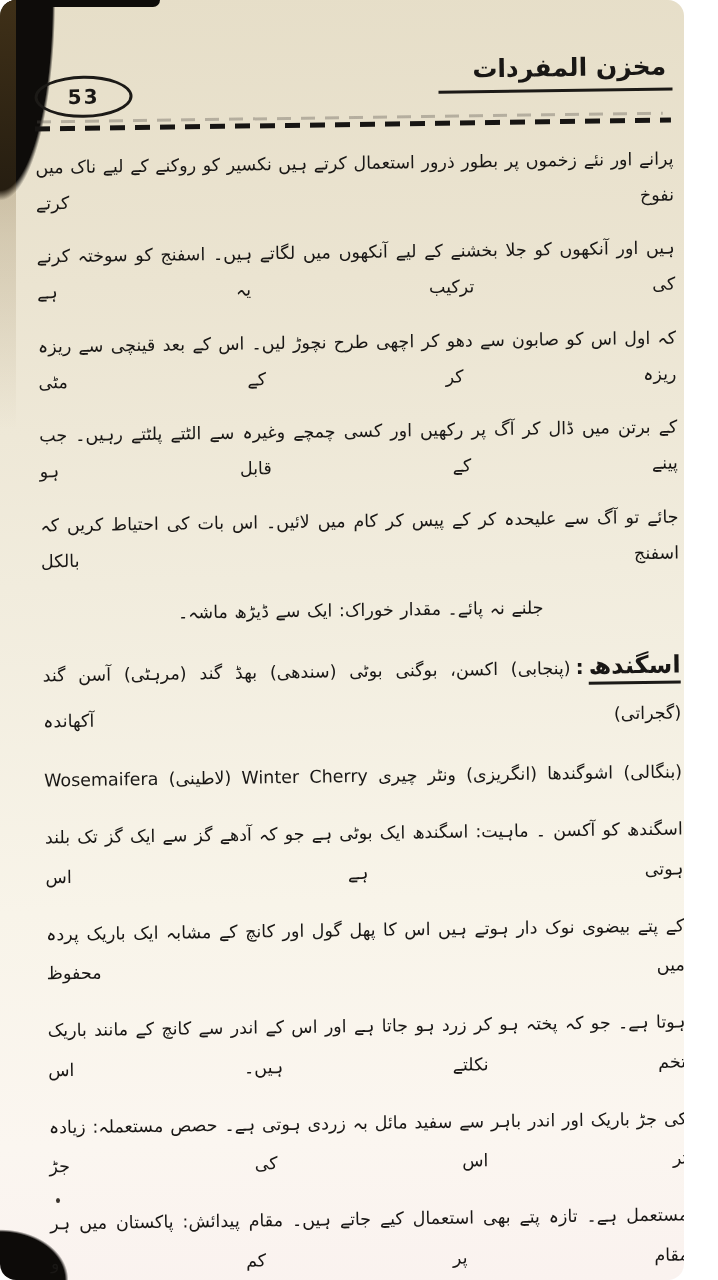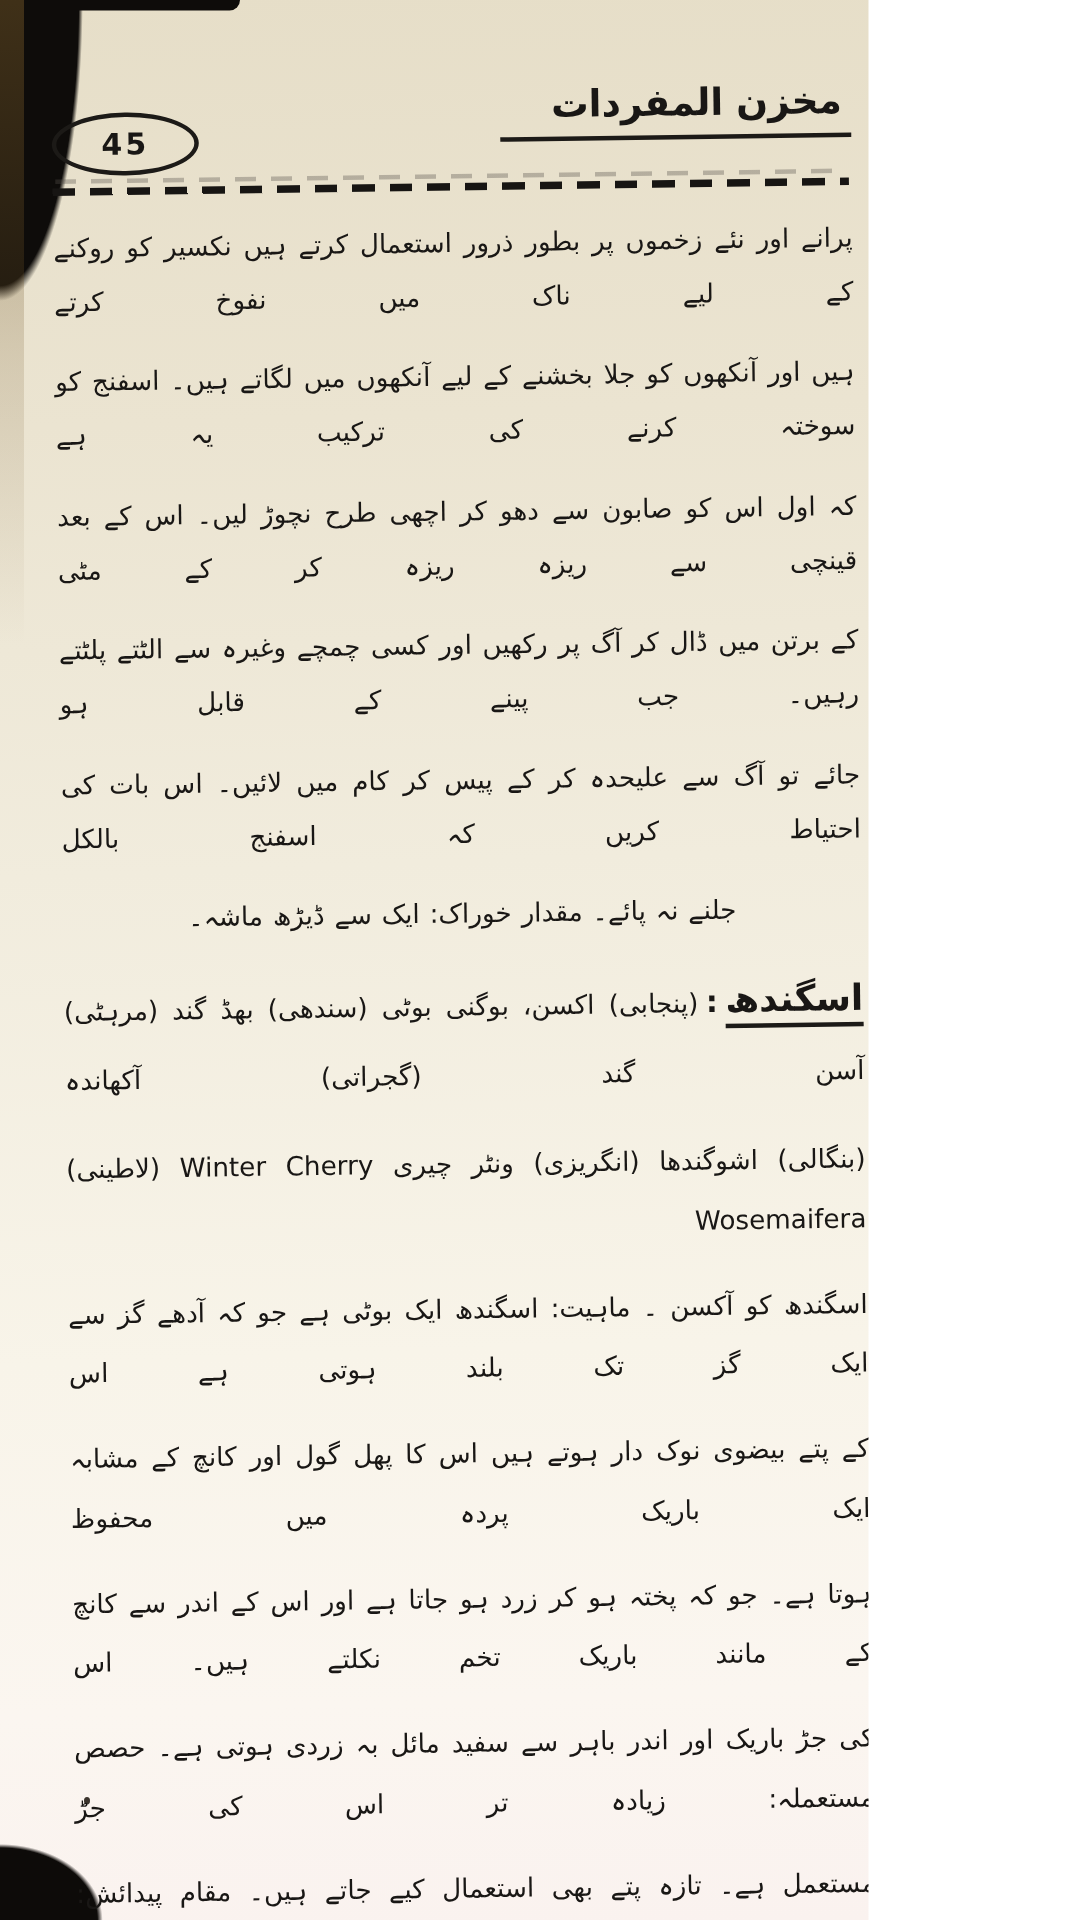--- a/index.html
+++ b/index.html
@@ -2,22 +2,23 @@
 <html><head>
 <meta charset="utf-8">
 <style>
   html,body{margin:0;padding:0;}
   body{
     width:718px;height:1280px;overflow:hidden;
     font-family:"DejaVu Sans",sans-serif;
     background:#fff;
   }
   .scan{
-    position:relative;width:579px;height:1280px;overflow:hidden;
+    position:relative;width:684px;height:1280px;overflow:hidden;
     background:linear-gradient(178deg,#e6dec8 0%,#ebe4d1 22%,#f1ecdd 45%,#f8f4e9 70%,#fbf6f0 88%,#faf2ef 100%);
+    border-radius:16px;
   }
   
   .corner-tl{
     position:absolute;top:0;left:0;width:78px;height:340px;pointer-events:none;
     background:radial-gradient(120% 100% at 0% 0%,#0e0c0a 0 56%,rgba(14,12,10,0) 59%);
   }
   .top-edge{
     position:absolute;top:0;left:0;width:160px;height:7px;
     background:#0e0c0a;border-radius:0 0 8px 0;
   }
@@ -79,21 +80,21 @@
   <div class="top-edge"></div>
   <div class="edge-left"></div>
   <div class="corner-bl"></div>
   <div class="ink-dot"></div>
 
   <div class="content" lang="ur">
 
     <div class="hdr">
       <div class="book-title">مخزن المفردات</div>
       <div class="pagenum-oval">
-        <span>45</span>
+        <span>53</span>
       </div>
     </div>
 
     <div class="rule-echo"></div>
     <div class="dashed-rule"></div>
 
     <main>
 
       <p class="line j">پرانے اور نئے زخموں پر بطور ذرور استعمال کرتے ہیں نکسیر کو روکنے کے لیے ناک میں نفوخ کرتے</p>
       <p class="line j">ہیں اور آنکھوں کو جلا بخشنے کے لیے آنکھوں میں لگاتے ہیں۔ اسفنج کو سوختہ کرنے کی ترکیب یہ ہے</p>

